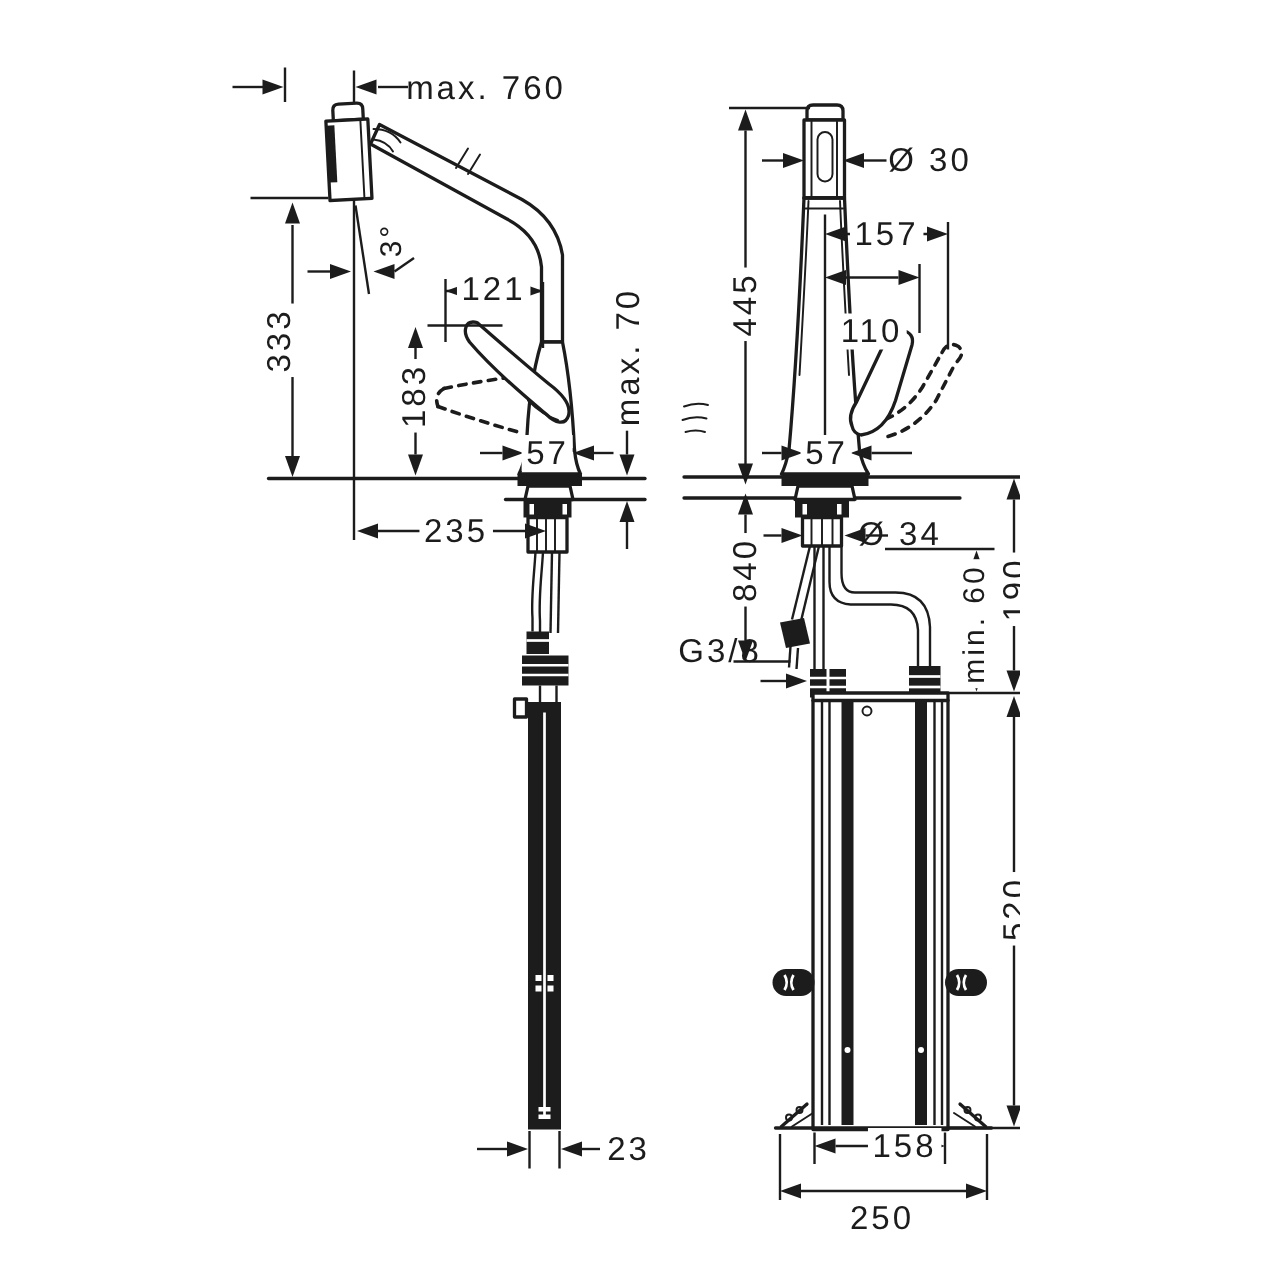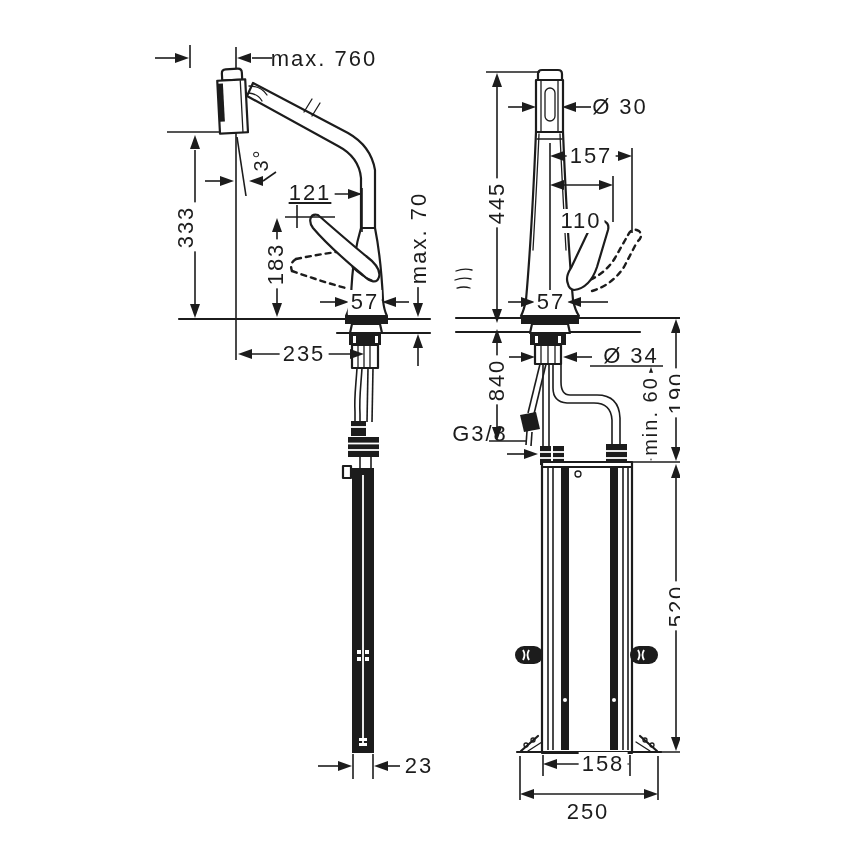--- a/index.html
+++ b/index.html
@@ -278,34 +278,34 @@
     <polygon class="ar" points="630,764 616,759 616,769"></polygon>
     <polygon class="ar" points="520,794 534,789 534,799"></polygon>
     <polygon class="ar" points="658,794 644,789 644,799"></polygon>
     <polygon class="ar" points="567,302 581,297 581,307"></polygon>
     <polygon class="ar" points="535,302 521,297 521,307"></polygon>
   </g>
 </svg>
 
   <div class="dim" style="left:324px;top:59px;">max. 760</div>
   <div class="dim rot small" style="left:261px;top:160px;">3°</div>
-  <div class="dim bg" style="left:310px;top:193px;text-decoration:underline;">121</div>
+  <div class="dim bg" style="left:329px;top:193px;">121</div>
   <div class="dim rot bg" style="left:186px;top:227px;">333</div>
   <div class="dim rot bg" style="left:276px;top:264px;">183</div>
   <div class="dim rot bg" style="left:419px;top:238px;">max. 70</div>
   <div class="dim bg" style="left:365px;top:302px;">57</div>
   <div class="dim bg" style="left:304px;top:354px;">235</div>
   <div class="dim" style="left:419px;top:766px;">23</div>
 
   <div class="dim" style="left:620px;top:107px;">Ø 30</div>
   <div class="dim bg" style="left:591px;top:156px;">157</div>
   <div class="dim bg" style="left:581px;top:185px;margin-top:36px;">110</div>
   <div class="dim rot bg" style="left:497px;top:203px;">445</div>
   <div class="dim bg" style="left:551px;top:302px;">57</div>
-  <div class="dim" style="left:631px;top:356px;">Ø 34</div>
+  <div class="dim" style="left:600px;top:356px;">Ø 34</div>
   <div class="dim rot bg" style="left:497px;top:380px;">840</div>
   <div class="dim" style="left:480px;top:434px;">G3/8</div>
   <div class="dim rot bg small" style="left:650px;top:416px;">min. 60</div>
   <div class="dim rot bg" style="left:677px;top:393px;">190</div>
   <div class="dim rot bg" style="left:677px;top:606px;">520</div>
   <div class="dim bg" style="left:587px;top:764px;margin-left:16px;">158</div>
   <div class="dim bg" style="left:588px;top:812px;">250</div>
 </div>
 
 </body></html>

